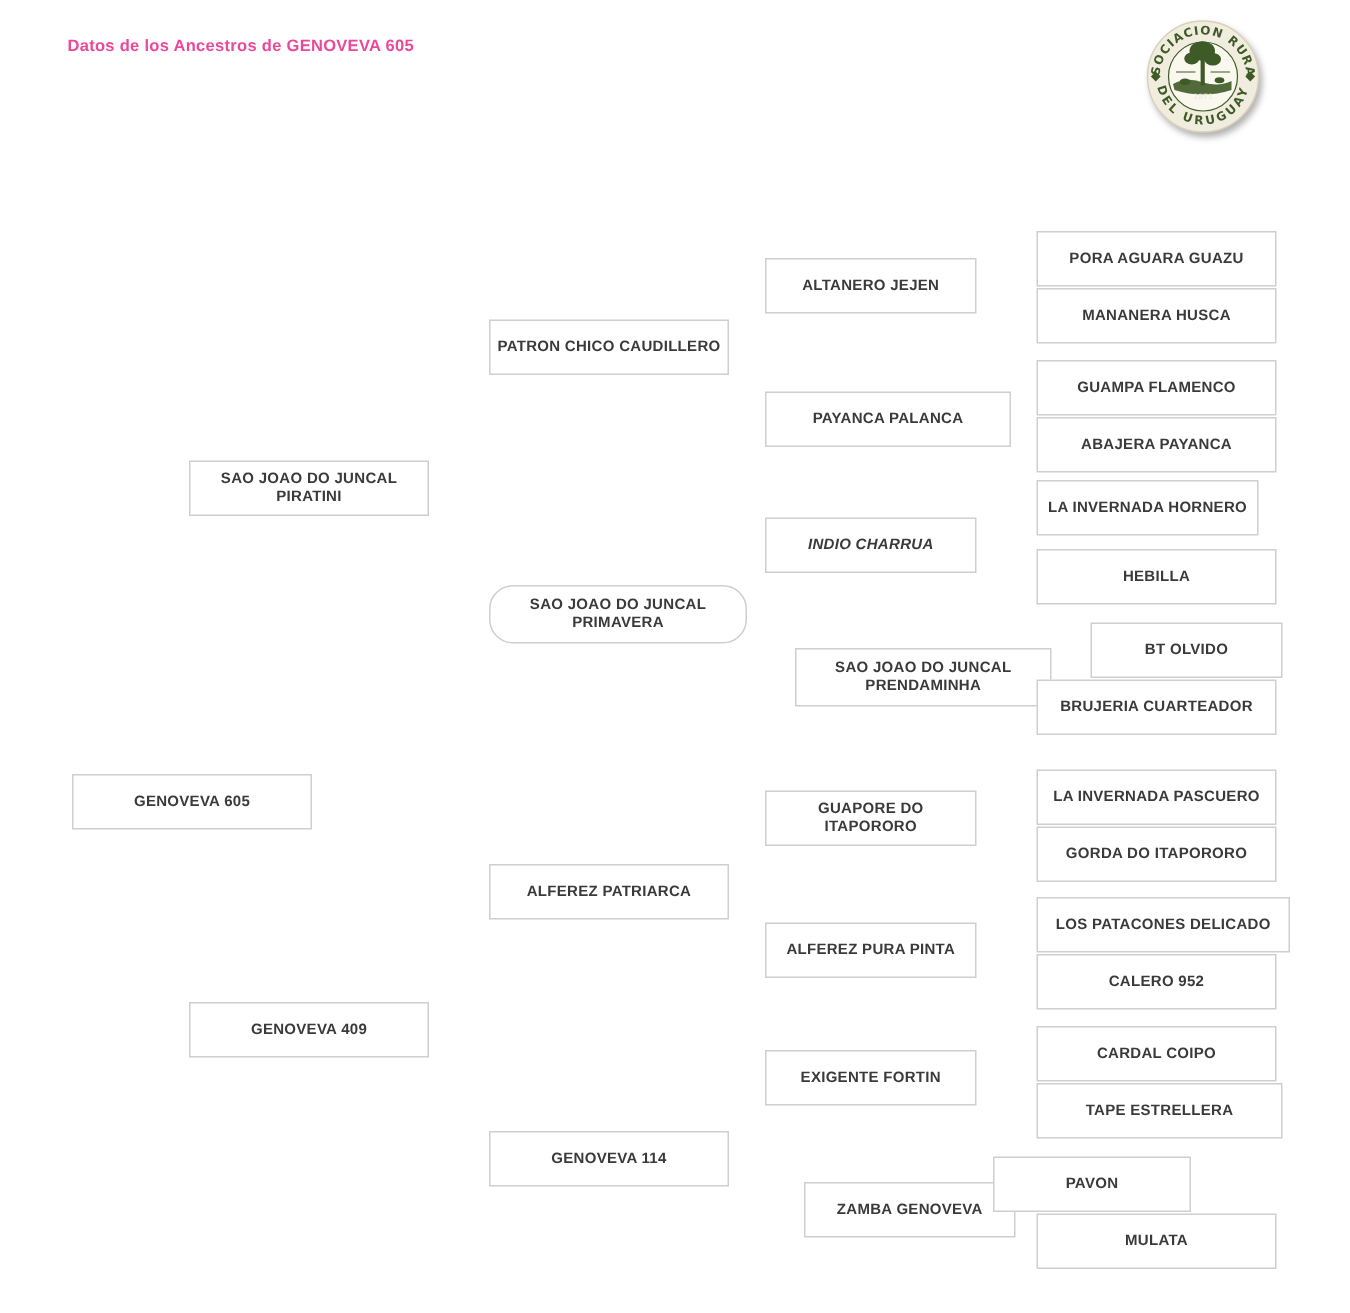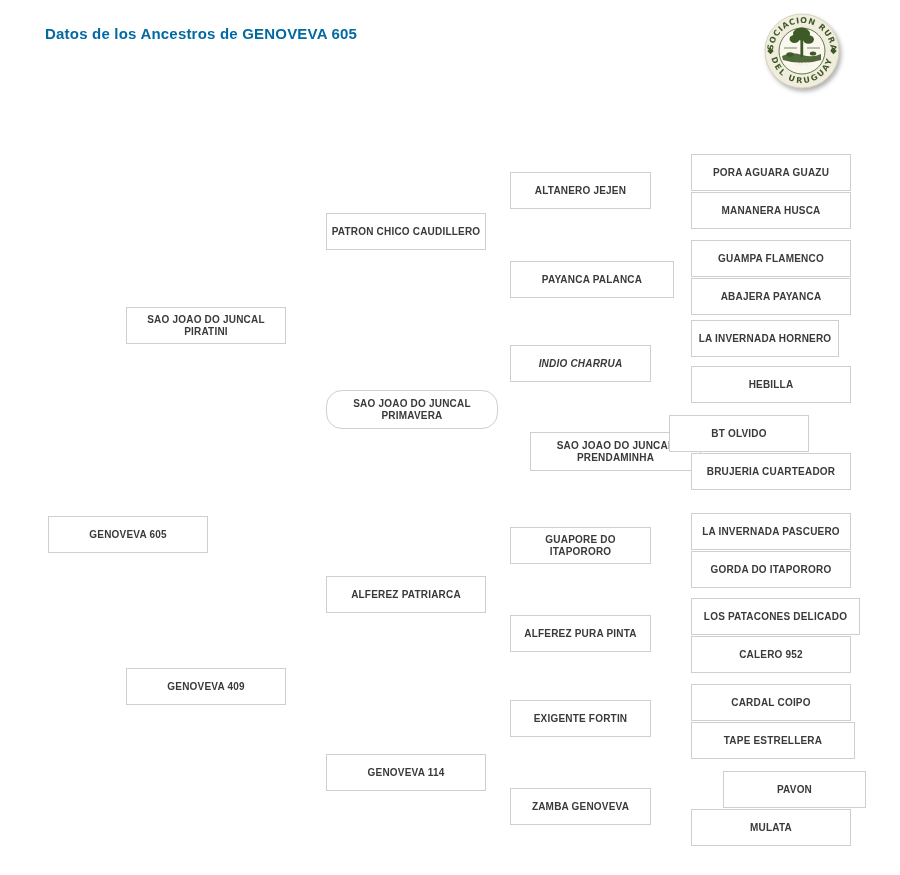--- a/index.html
+++ b/index.html
@@ -5,23 +5,23 @@
   html, body { margin: 0; padding: 0; background: #ffffff; }
   body {
     width: 900px; height: 875px;
     position: relative;
     overflow: hidden;
     font-family: "Liberation Sans", sans-serif;
   }
   .page-title {
     position: absolute;
     left: 45px; top: 25px;
-    font-size: 15px;
+    font-size: 11px;
     font-weight: 700;
-    color: #0369a1;
+    color: #ec4899;
     letter-spacing: 0.2px;
     text-align: center;
   }
   .seal {
     position: absolute;
     left: 760px; top: 6px;
     width: 84px; height: 94px;
     filter: drop-shadow(2px 3px 2px rgba(0,0,0,0.30));
   }
   .node {
@@ -88,32 +88,32 @@
   <div class="node" style="left:326px; top:576px; width:160px; height:37px;">ALFEREZ PATRIARCA</div>
   <div class="node" style="left:326px; top:754px; width:160px; height:37px;">GENOVEVA 114</div>
 
   <div class="node" style="left:510px; top:172px; width:141px; height:37px;">ALTANERO JEJEN</div>
   <div class="node" style="left:510px; top:261px; width:164px; height:37px;">PAYANCA PALANCA</div>
   <div class="node" style="left:510px; top:345px; width:141px; height:37px;font-style:italic;">INDIO CHARRUA</div>
   <div class="node" style="left:510px; top:432px; width:171px; height:39px;margin-left:20px;">SAO JOAO DO JUNCAL PRENDAMINHA</div>
   <div class="node" style="left:510px; top:527px; width:141px; height:37px;">GUAPORE DO ITAPORORO</div>
   <div class="node" style="left:510px; top:615px; width:141px; height:37px;">ALFEREZ PURA PINTA</div>
   <div class="node" style="left:510px; top:700px; width:141px; height:37px;">EXIGENTE FORTIN</div>
-  <div class="node" style="left:510px; top:788px; width:141px; height:37px;">ZAMBA GENOVEVA</div>
+  <div class="node" style="left:536px; top:788px; width:141px; height:37px;">ZAMBA GENOVEVA</div>
 
   <div class="node" style="left:691px; top:154px; width:160px; height:37px;">PORA AGUARA GUAZU</div>
   <div class="node" style="left:691px; top:192px; width:160px; height:37px;">MANANERA HUSCA</div>
   <div class="node" style="left:691px; top:240px; width:160px; height:37px;">GUAMPA FLAMENCO</div>
   <div class="node" style="left:691px; top:278px; width:160px; height:37px;">ABAJERA PAYANCA</div>
   <div class="node" style="left:691px; top:320px; width:148px; height:37px;">LA INVERNADA HORNERO</div>
   <div class="node" style="left:691px; top:366px; width:160px; height:37px;">HEBILLA</div>
-  <div class="node" style="left:669px; top:415px; width:140px; height:37px;">BT OLVIDO</div>
+  <div class="node" style="left:727px; top:415px; width:128px; height:37px;">BT OLVIDO</div>
   <div class="node" style="left:691px; top:453px; width:160px; height:37px;">BRUJERIA CUARTEADOR</div>
   <div class="node" style="left:691px; top:513px; width:160px; height:37px;">LA INVERNADA PASCUERO</div>
   <div class="node" style="left:691px; top:551px; width:160px; height:37px;">GORDA DO ITAPORORO</div>
   <div class="node" style="left:691px; top:598px; width:169px; height:37px;">LOS PATACONES DELICADO</div>
   <div class="node" style="left:691px; top:636px; width:160px; height:37px;">CALERO 952</div>
   <div class="node" style="left:691px; top:684px; width:160px; height:37px;">CARDAL COIPO</div>
   <div class="node" style="left:691px; top:722px; width:164px; height:37px;text-align:center;">TAPE ESTRELLERA</div>
-  <div class="node" style="left:723px; top:771px; width:143px; height:37px;">PAVON</div>
+  <div class="node" style="left:662px; top:771px; width:132px; height:37px;">PAVON</div>
   <div class="node" style="left:691px; top:809px; width:160px; height:37px;">MULATA</div>
 
 </div>
 
 </body></html>

